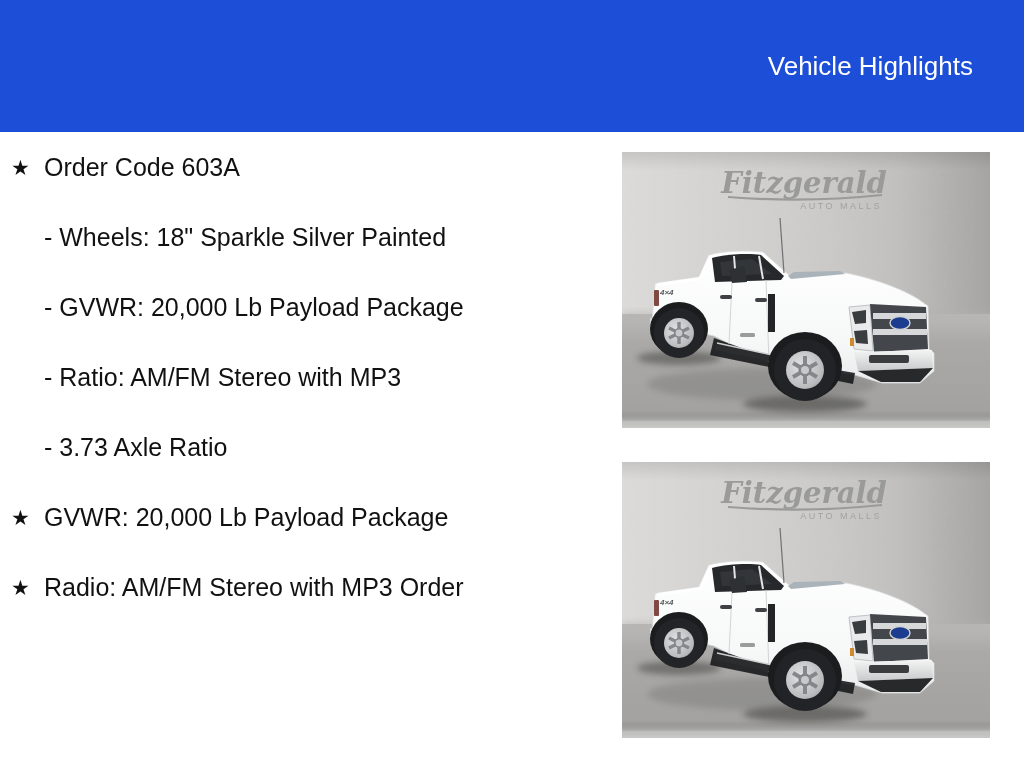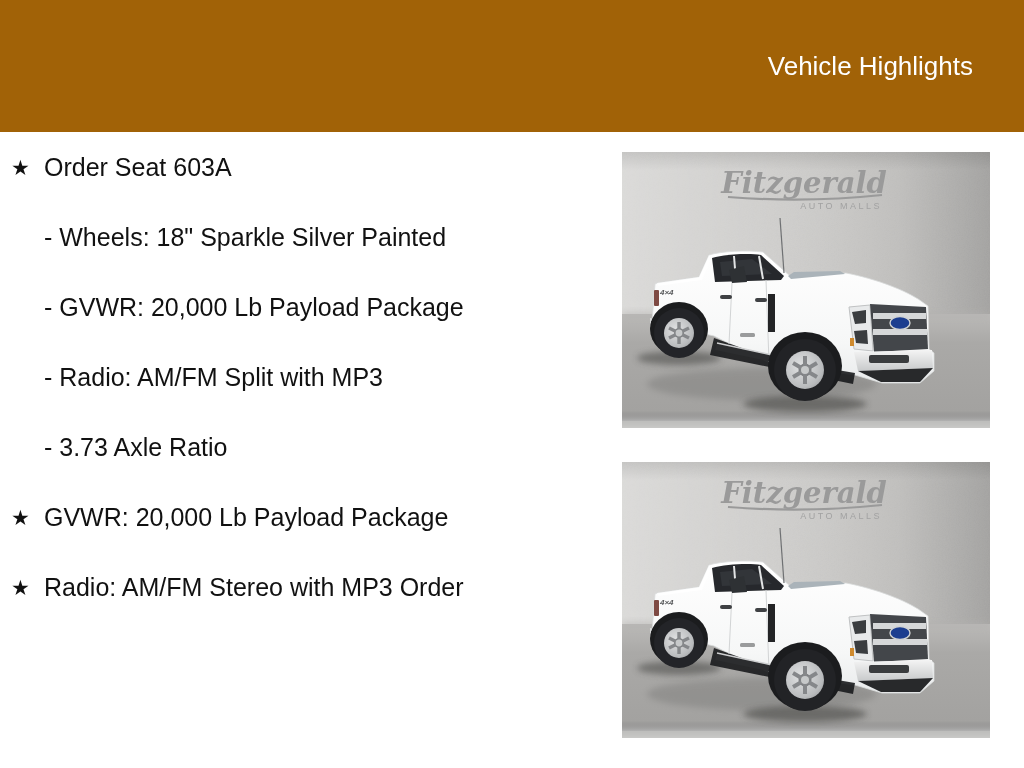--- a/index.html
+++ b/index.html
@@ -7,21 +7,21 @@
     width: 1024px; height: 768px;
     background: #ffffff;
     font-family: "Liberation Sans", sans-serif;
     color: #111111;
     position: relative;
     overflow: hidden;
   }
   .header {
     position: absolute; left: 0; top: 0;
     width: 1024px; height: 132px;
-    background: #a16207;
+    background: #1d4ed8;
   }
   .header-title {
     position: absolute; right: 51px; top: 52px;
     font-size: 26px; line-height: 28px;
     color: #ffffff;
     white-space: nowrap;
   }
   .list {
     position: absolute; left: 0; top: 150px;
     width: 600px;
@@ -58,34 +58,34 @@
 <body>
 
 <div class="header">
   <div class="header-title">Vehicle Highlights</div>
 </div>
 
 <div class="list">
 
   <div class="item">
     <span class="star">★</span>
-    <div class="line">Order Seat 603A</div>
+    <div class="line">Order Code 603A</div>
   </div>
 
 
   <div class="item">
     <div class="line">- Wheels: 18" Sparkle Silver Painted</div>
   </div>
 
   <div class="item">
     <div class="line">- GVWR: 20,000 Lb Payload Package</div>
   </div>
 
   <div class="item">
-    <div class="line">- Radio: AM/FM Split with MP3</div>
+    <div class="line">- Ratio: AM/FM Stereo with MP3</div>
   </div>
 
   <div class="item">
     <div class="line">- 3.73 Axle Ratio</div>
   </div>
 
   <div class="item">
     <span class="star">★</span>
     <div class="line">GVWR: 20,000 Lb Payload Package</div>
   </div>

